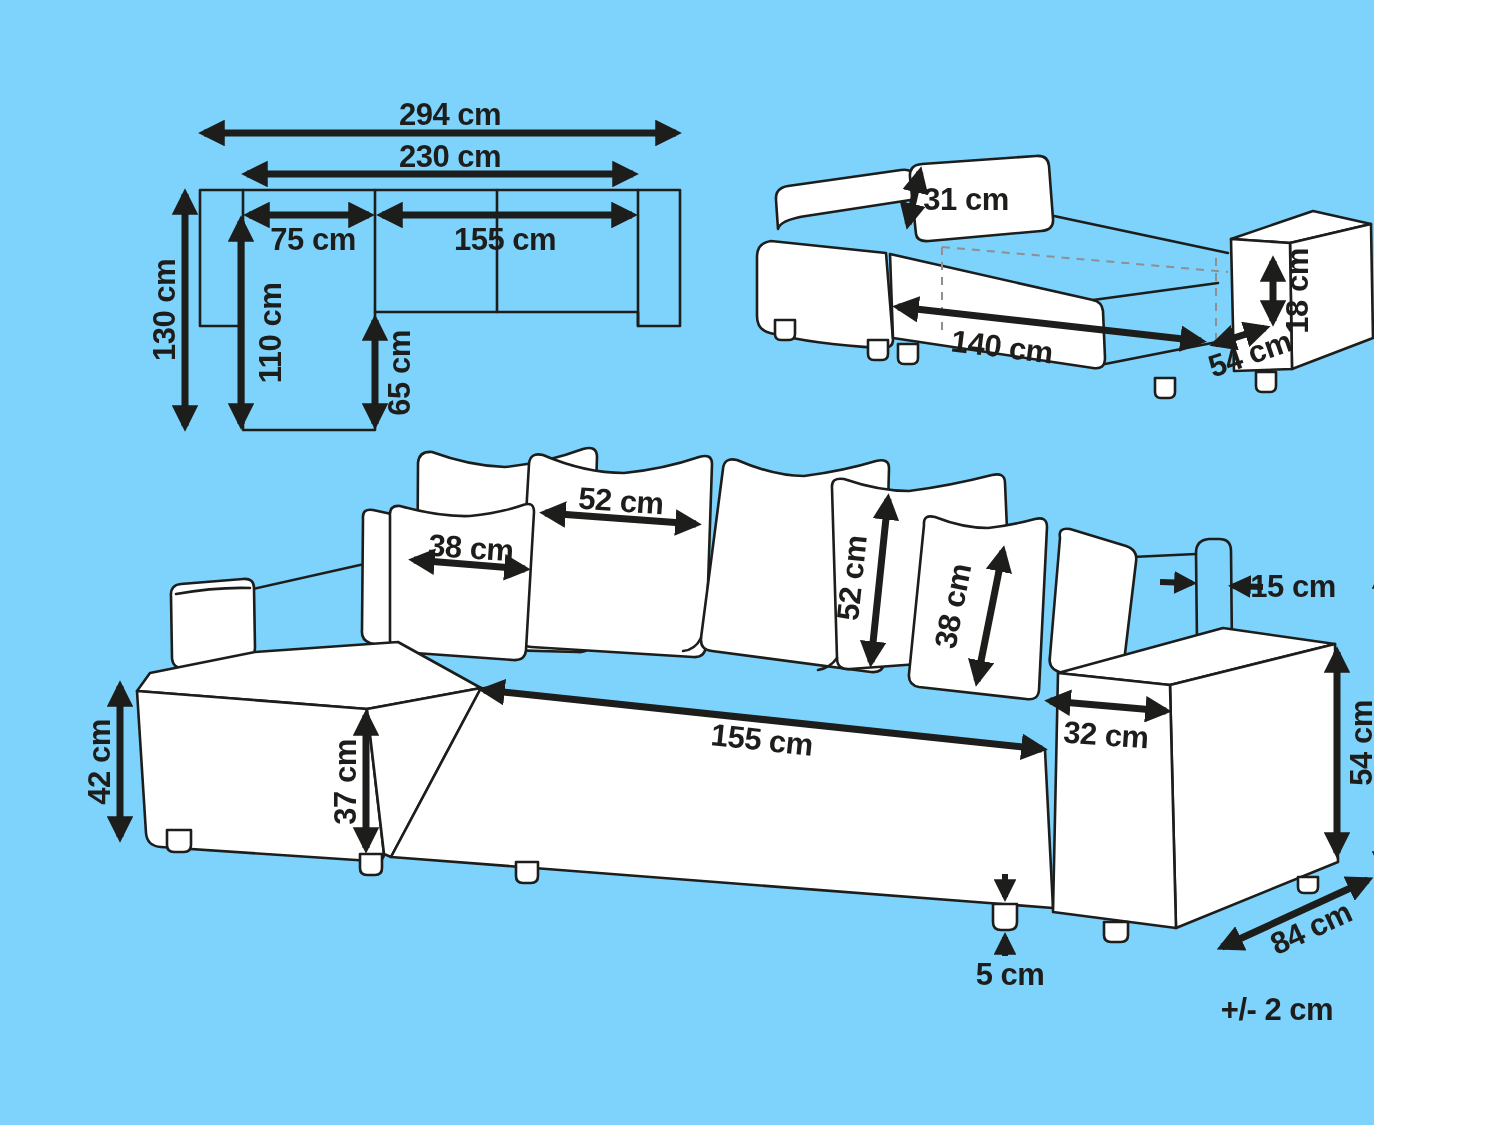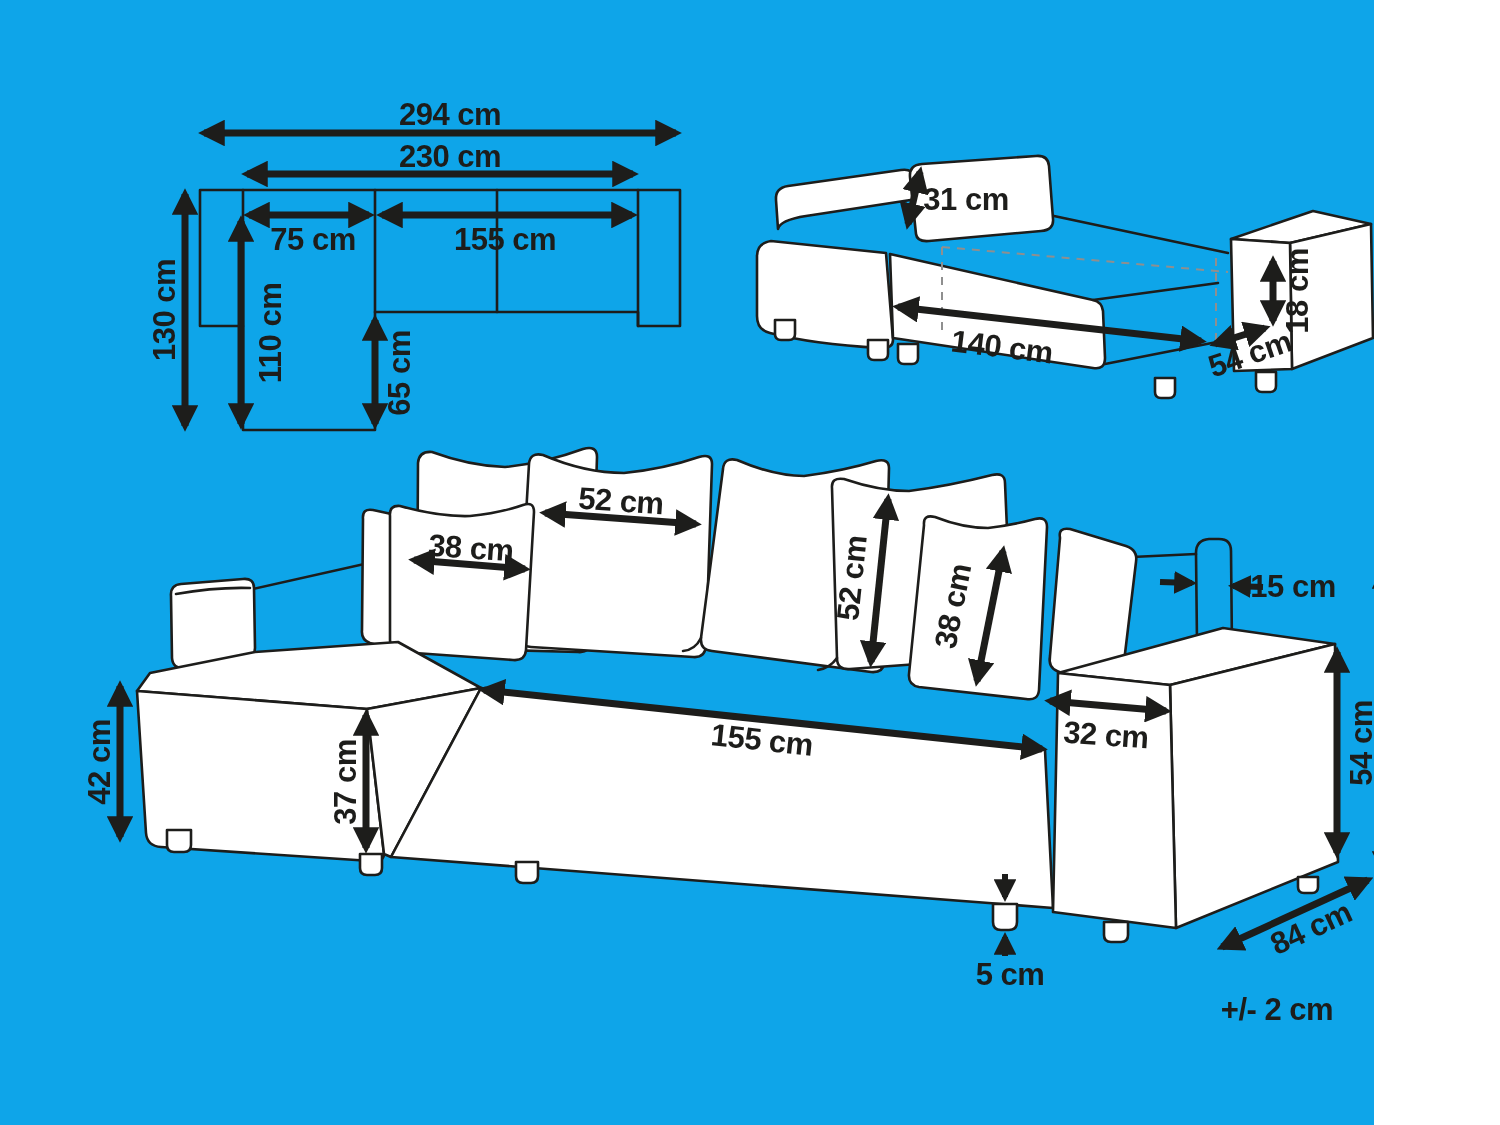--- a/index.html
+++ b/index.html
@@ -1,16 +1,16 @@
 <!DOCTYPE html>
 <html><head>
 <meta charset="utf-8">
 <style>
   html,body{margin:0;padding:0;background:#ffffff;}
-  .canvas{position:relative;width:1374px;height:1125px;background:#0ea5e9;overflow:hidden;}
+  .canvas{position:relative;width:1374px;height:1125px;background:#7dd3fc;overflow:hidden;}
   svg{display:block;}
   .ln{fill:none;stroke:#1d1d1b;stroke-width:2.6;stroke-linecap:round;stroke-linejoin:round;}
   .shape{fill:#ffffff;stroke:#1d1d1b;stroke-width:2.6;stroke-linecap:round;stroke-linejoin:round;}
   .dash{fill:none;stroke:#8f8f8f;stroke-width:2;stroke-dasharray:8 7;stroke-linecap:butt;}
   .dim{fill:none;stroke:#1d1d1b;stroke-width:7;stroke-linecap:butt;}
   .dim.sm{stroke-width:6;}
   .dim-label{font-family:"Liberation Sans","DejaVu Sans",sans-serif;font-size:31px;font-weight:700;
              fill:#1d1d1b;text-anchor:middle;dominant-baseline:central;letter-spacing:-0.5px;}
 </style>
 </head>

